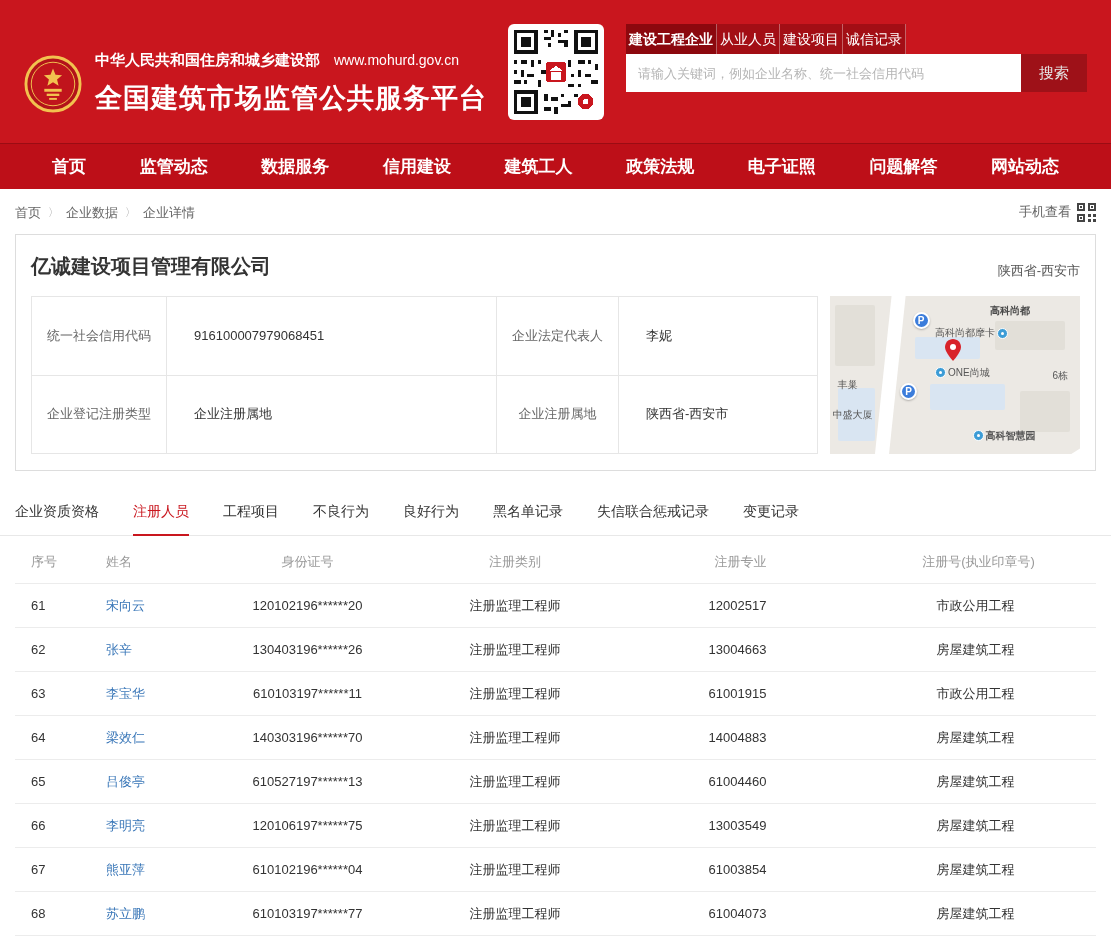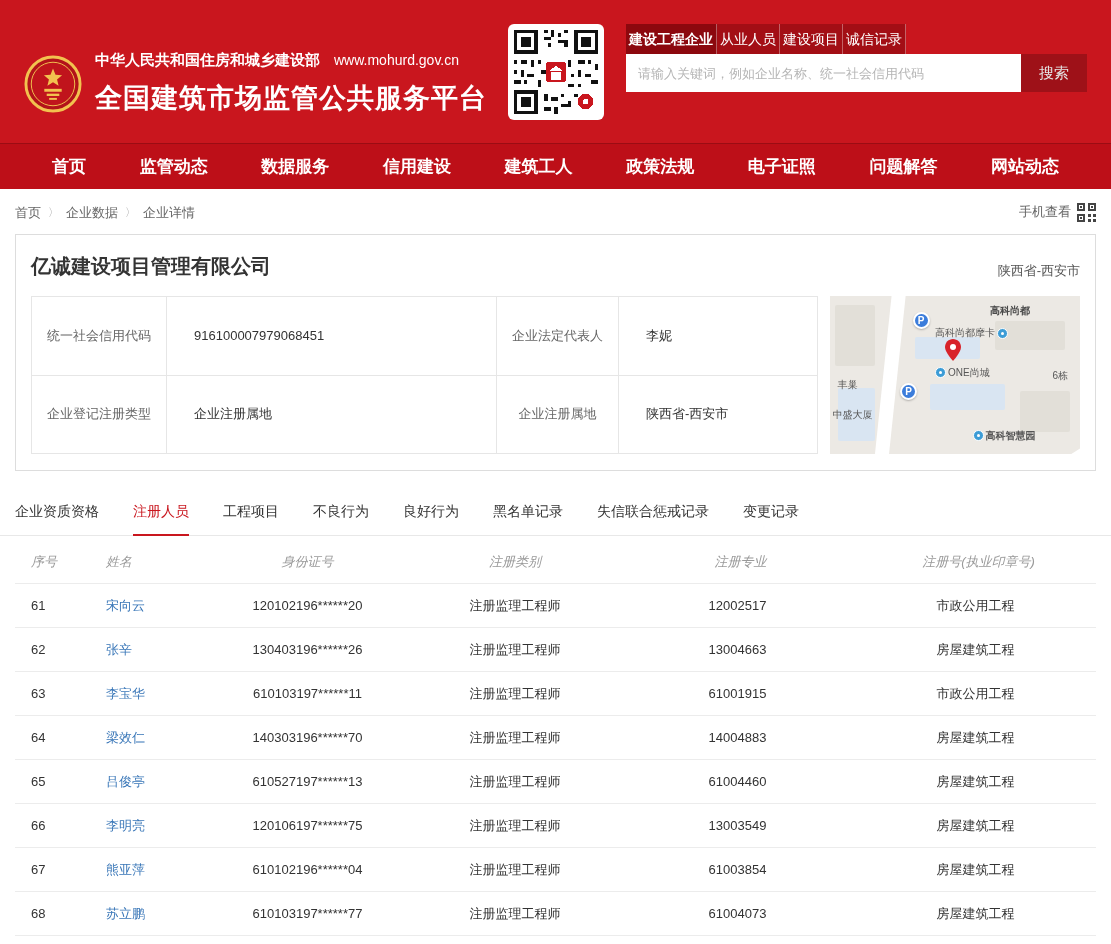--- a/index.html
+++ b/index.html
@@ -67,21 +67,21 @@
   .p-icon{position:absolute;width:17px;height:17px;border-radius:50%;background:#3c7ddb;border:2px solid #fff;color:#fff;font-size:10px;font-weight:bold;display:flex;align-items:center;justify-content:center;z-index:3;box-shadow:0 1px 2px rgba(0,0,0,.25);}
   .map-pin{position:absolute;z-index:4;width:16px;height:22px;}
 
   
   .detail-tabs{display:flex;gap:34px;padding:12px 15px 0;margin-top:20px;border-bottom:1px solid #e8e8e8;}
   .dtab{font-size:14px;color:#333;padding-bottom:13px;cursor:pointer;white-space:nowrap;}
   .dtab.active{color:var(--primary);border-bottom:2px solid var(--primary);margin-bottom:-1px;}
 
   
   .data-table{padding:0 15px;margin-top:4px;}
-  .t-head{display:flex;align-items:center;height:44px;font-size:13px;color:#999;border-bottom:1px solid #ececec;font-style:italic;}
+  .t-head{display:flex;align-items:center;height:44px;font-size:13px;color:#999;border-bottom:1px solid #ececec;}
   .t-row{display:flex;align-items:center;height:44px;font-size:13px;color:#333;border-bottom:1px solid #ececec;}
   .cell{overflow:hidden;white-space:nowrap;}
   .c0{width:70px;padding-left:16px;}
   .c1{width:120px;padding-left:21px;}
   .c2{width:205px;text-align:center;}
   .c3{width:210px;text-align:center;}
   .c4{width:235px;text-align:center;}
   .c5{flex:1;text-align:center;}
   .name-link{color:var(--link);cursor:pointer;}
 </style>

